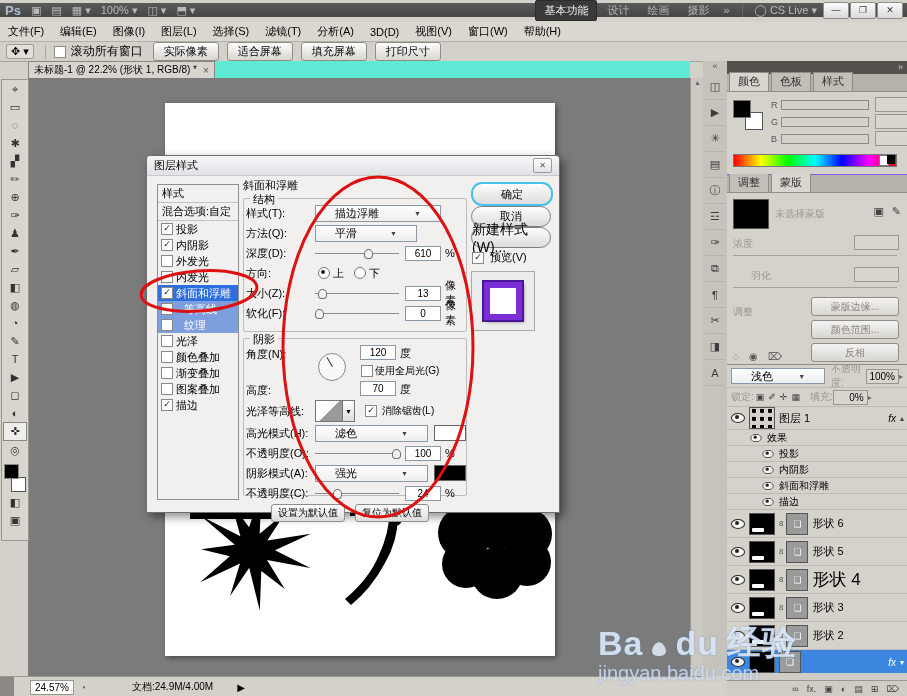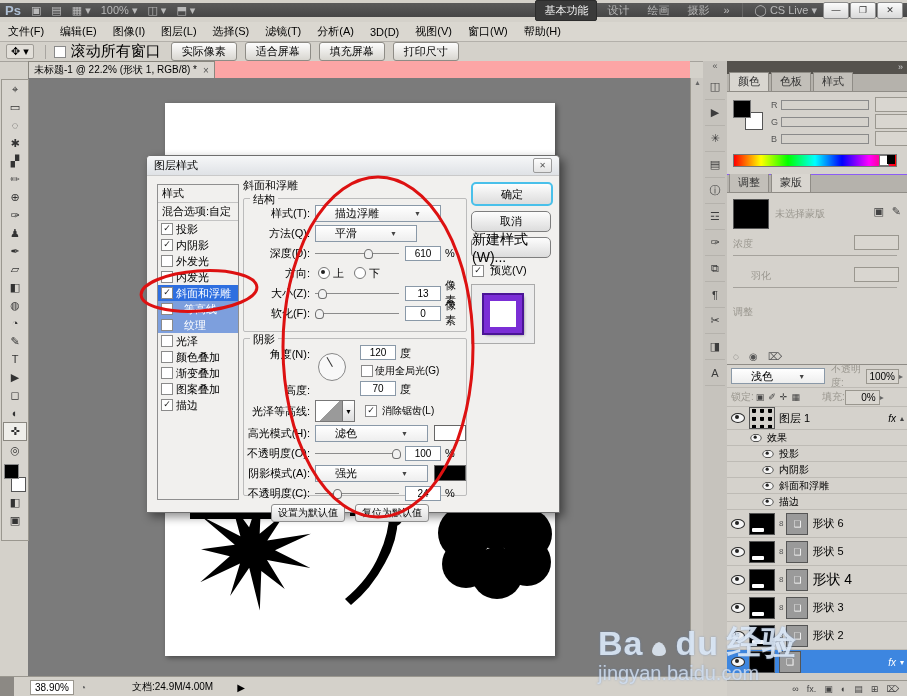--- a/index.html
+++ b/index.html
@@ -19,21 +19,21 @@
   .menu-item{padding:2px 8px;font-size:11px}
   .optionsbar{left:0;top:42px;width:907px;height:19px;background:#d4d1ca;border-bottom:1px solid #a5a29c;display:flex;align-items:center;font-size:11px}
   .btn{border:1px solid #8e8c86;border-radius:3px;background:linear-gradient(#fdfdfd,#d8d6d0);padding:1px 10px;font-size:11px;margin-right:8px;white-space:nowrap}
   .sep{width:1px;height:14px;background:#a8a5a0;margin:0 7px}
   
   .toolbar{left:1px;top:79px;width:26px;height:460px;background:#d8d5cf;border:1px solid #9a978f;display:flex;flex-direction:column;align-items:center}
   .tool{width:22px;height:18px;display:flex;align-items:center;justify-content:center;font-size:11px;color:#333}
   .tool.on{background:#efeeea;border:1px solid #8a8780;height:17px}
   
   .canvas{left:28px;top:78px;width:662px;height:598px;background:#7b7b7b;overflow:hidden}
-  .tabstrip{left:28px;top:61px;width:662px;height:17px;background:#fca5a5;border-bottom:1px solid #8a877f;display:flex}
+  .tabstrip{left:28px;top:61px;width:662px;height:17px;background:#5eead4;border-bottom:1px solid #8a877f;display:flex}
   .doctab{background:#d8d5cf;border:1px solid #8a877f;border-bottom:none;height:16px;display:flex;align-items:center;padding:0 5px;font-size:10px}
   .page{position:absolute;left:137px;top:25px;width:390px;height:553px;background:#fff;box-shadow:2px 2px 5px rgba(0,0,0,.4)}
   .vscroll{left:690px;top:78px;width:13px;height:598px;background:#cbc8c2;border-left:1px solid #9a978f;font-size:8px;color:#666;text-align:center}
   
   .statusbar{left:0;top:676px;width:703px;height:20px;background:#d4d1ca;border-top:1px solid #9a978f;display:flex;align-items:center;font-size:10px}
   .zoombox{background:#fff;border:1px solid #9a978f;padding:1px 4px;margin-left:16px}
   
   .dialog{left:146px;top:155px;width:412px;height:356px;background:#f1f0ee;border:1px solid #6e6e6e;border-radius:4px 4px 0 0;box-shadow:4px 4px 10px rgba(0,0,0,.45);z-index:20}
   .dlg-title{height:19px;background:linear-gradient(#f6f7f8,#dfe2e6);border-bottom:1px solid #c9c9c9;display:flex;align-items:center;padding:0 7px;font-size:11px;border-radius:4px 4px 0 0}
   .dlg-close{margin-left:auto;width:17px;height:13px;border:1px solid #9b9b9b;border-radius:2px;background:linear-gradient(#fdfdfd,#e3e3e3);font-size:8px;display:flex;align-items:center;justify-content:center;color:#555}
@@ -42,37 +42,37 @@
   .ls-item{height:16px;display:flex;align-items:center;padding:0 2px}
   .ls-item.sel{background:var(--selection);color:#fff}
   .ls-item.sub{background:var(--sub_selection);color:#fff}
   .ls-item.sub .lbl{margin-left:8px}
   .cb{width:10px;height:10px;border:1px solid #8a8a8a;background:#fff;margin:0 3px 0 1px;font-size:9px;line-height:9px;color:#222;text-align:center;flex:none}
   .cb.on::after{content:"✓"}
   .dlg-mid{position:absolute;left:96px;top:22px;width:224px;height:330px;font-size:11px}
   .fieldset{border:1px solid #bcbcbc;border-radius:2px;position:relative;margin-top:6px;padding-top:4px}
   .legend{position:absolute;top:-7px;left:6px;background:#f1f0ee;padding:0 3px;font-size:11px}
   .drow{display:flex;align-items:center;height:20px;padding-left:2px}
-  .dl{width:64px;text-align:right;margin-right:5px;flex:none;white-space:nowrap}
+  .dl{width:64px;margin-right:5px;flex:none;white-space:nowrap}
   .select{border:1px solid #8a99a8;background:linear-gradient(#fff,#eee);height:15px;display:flex;align-items:center;padding:0 19px;font-size:11px}
   .select .ar{margin-left:auto;font-size:7px;color:#444;padding-left:4px}
   .val{background:#fff;border:1px solid #8a99a8;font-size:10px;text-align:center;width:34px;height:13px;line-height:13px;flex:none}
   .unit{margin-left:4px}
   .slider{position:relative;width:84px;height:12px;margin-right:6px;flex:none}
   .slider .line{position:absolute;left:0;right:0;top:6px;height:1px;background:#8c8c8c}
   .slider .thumb{position:absolute;top:2px;width:7px;height:8px;background:#f2f2f2;border:1px solid #6f6f6f;border-radius:50% 50% 40% 40%}
   .radio{width:10px;height:10px;border:1px solid #777;border-radius:50%;background:#fff;margin:0 3px;position:relative;flex:none}
   .radio.on::after{content:"";position:absolute;left:2px;top:2px;width:4px;height:4px;border-radius:50%;background:#222}
   .dial{width:26px;height:26px;border:1px solid #888;border-radius:50%;background:#f8f8f8;position:relative}
   .dial .needle{position:absolute;left:13px;top:13px;width:11px;height:1px;background:#333;transform-origin:0 0;transform:rotate(-120deg)}
   .contour{width:26px;height:20px;border:1px solid #777;background:linear-gradient(315deg,#9a9a9a 50%,#fff 50%)}
   .mini-drop{width:11px;height:20px;border:1px solid #777;border-left:none;background:linear-gradient(#fff,#ddd);font-size:7px;display:flex;align-items:center;justify-content:center}
   .swatch{width:30px;height:14px;border:1px solid #666;margin-left:6px;flex:none}
   .dlg-right{position:absolute;left:324px;top:26px;width:80px}
-  .dbtn{width:78px;height:19px;border:1px solid #7e7e7e;border-radius:5px;background:linear-gradient(#fdfdfd,#dcdcdc);font-size:11px;display:flex;align-items:center;justify-content:center;margin-bottom:5px}
+  .dbtn{width:78px;height:19px;border:1px solid #7e7e7e;border-radius:11px;background:linear-gradient(#fdfdfd,#dcdcdc);font-size:11px;display:flex;align-items:center;justify-content:center;}
   .dbtn.ok{border:2px solid var(--ok_focus);height:20px}
   .preview-box{width:62px;height:58px;background:#ececec;border:1px solid #aaa;margin-top:6px;display:flex;align-items:center;justify-content:center}
   .pvsq{width:26px;height:26px;border:6px solid var(--preview_purple);box-shadow:0 0 0 2px #4a1596,2px 2px 3px rgba(0,0,0,.45);background:#fff}
   .footbtn{height:16px;border:1px solid #8e8e8e;border-radius:3px;background:linear-gradient(#fdfdfd,#dcdcdc);font-size:10px;display:flex;align-items:center;padding:0 6px;margin-right:10px}
   
   .dockstrip{left:703px;top:61px;width:24px;height:615px;background:#c6c3bd;border-right:1px solid #a5a29c;display:flex;flex-direction:column;align-items:center}
   .dock-ico{width:20px;height:25px;display:flex;align-items:center;justify-content:center;font-size:11px;color:#3c3c3c;border-bottom:1px solid #b5b2ac}
   .panelcol{left:727px;top:61px;width:180px;height:635px;background:#cfccc6}
   .dockhead{height:13px;background:#55524d;color:#cfcfcf;font-size:9px;text-align:right;padding-right:4px;line-height:13px}
   .ptabs{display:flex;height:17px;background:#b5b2ac;border-bottom:1px solid #8f8c86;align-items:flex-end}
@@ -149,21 +149,21 @@
       <span class="menu-item">视图(V)</span>
       <span class="menu-item">窗口(W)</span>
       <span class="menu-item">帮助(H)</span>
     </span>
 </div>
 
 <div class="abs optionsbar">
   <span style="margin:0 4px 0 6px;border:1px solid #a09d97;border-radius:2px;padding:0 4px;background:#e2dfd9"><span>✥</span> ▾</span>
   <span class="sep"></span>
   <span class="cb"></span>
-  <span style="margin:0 10px 0 2px;font-size:15px">滚动所有窗口</span>
+  <span style="margin:0 10px 0 2px;font-size:12px">滚动所有窗口</span>
   <span class="r">
 
   <span class="btn">实际像素</span>
       <span class="btn">适合屏幕</span>
       <span class="btn">填充屏幕</span>
       <span class="btn">打印尺寸</span>
     </span>
 </div>
 
 <div class="abs tabstrip">
@@ -268,21 +268,21 @@
   <div style="position:relative;width:24px;height:30px;margin-top:4px">
     <div style="position:absolute;right:1px;bottom:1px;width:13px;height:13px;background:#fff;border:1px solid #555"></div>
     <div style="position:absolute;left:1px;top:1px;width:13px;height:13px;background:#000;border:1px solid #888"></div>
   </div>
   <span class="tool">◧</span>
   <span class="tool">▣</span>
 </div>
 
 <div class="abs statusbar">
   <div style="width:14px;height:20px;background:#8c8984"></div>
-  <span class="zoombox">38.90%</span>
+  <span class="zoombox">24.57%</span>
   <span style="margin:0 6px;color:#666">◔</span>
   <span style="margin-left:40px">文档:24.9M/4.00M</span>
   <span style="margin-left:24px">▶</span>
 </div>
 
 <div class="abs dialog">
   <div class="dlg-title">
     <span>图层样式</span>
     <span class="dlg-close">✕</span>
   </div>
@@ -567,20 +567,26 @@
       <span style="margin-left:8px;font-size:11px;color:#444">▣</span>
           <span style="margin-left:8px;font-size:11px;color:#444">✎</span>
         </span>
       <span class="dim" style="position:absolute;left:6px;top:44px">浓度</span>
       <span class="pv" style="position:absolute;right:8px;top:42px"></span>
       <div style="position:absolute;left:6px;top:62px;width:164px;height:1px;background:#a5a29c"></div>
       <span class="dim" style="position:absolute;left:24px;top:76px">羽化</span>
       <span class="pv" style="position:absolute;right:8px;top:74px"></span>
       <div style="position:absolute;left:6px;top:94px;width:164px;height:1px;background:#a5a29c"></div>
       <span class="dim" style="position:absolute;left:6px;top:112px">调整</span>
+      <div style="position:absolute;right:8px;top:104px">
+
+      <div class="mbtn">蒙版边缘...</div>
+          <div class="mbtn">颜色范围...</div>
+          <div class="mbtn">反相</div>
+        </div>
       <span style="position:absolute;left:6px;bottom:2px" class="r">
 
       <span style="margin-right:10px;font-size:10px;color:#555">◌</span>
           <span style="margin-right:10px;font-size:10px;color:#555">◉</span>
           <span style="margin-right:10px;font-size:10px;color:#555">⌦</span>
         </span>
     </div>
   </div>
 
   <div style="position:relative;height:332px">
@@ -595,21 +601,21 @@
     </div>
     <div class="r" style="height:18px;background:#d5d2cc;border-bottom:1px solid #bebbb5;font-size:10px;padding:0 4px">
       <span class="dim">锁定:</span>
       <span class="r">
 
       <span style="margin:0 2px;font-size:9px;color:#444">▣</span>
           <span style="margin:0 2px;font-size:9px;color:#444">✐</span>
           <span style="margin:0 2px;font-size:9px;color:#444">✛</span>
           <span style="margin:0 2px;font-size:9px;color:#444">▦</span>
         </span>
-      <span class="dim" style="margin-left:20px">填充:</span>
+      <span class="dim" style="margin-left:8px">填充:</span>
       <span class="pv" style="width:30px">0%</span>
       <span style="font-size:8px;color:#666">▸</span>
     </div>
 
     <div style="height:266px;overflow:hidden">
       <div class="lrow" style="height:22px">
         <span class="eye" style="margin-left:4px"></span>
         <span class="lthumb checker blob"></span>
         <span style="font-size:11px">图层 1</span>
         <span class="fx">fx</span>
@@ -663,21 +669,21 @@
             <span style="font-size:11px">形状 5</span>
           </div>
 
           <div class="lrow" style="height:27px">
             <span class="eye" style="margin-left:4px"></span>
             <span class="lthumb" style="background:#000;position:relative">
               <span style="position:absolute;left:2px;bottom:2px;width:12px;height:4px;background:#fff;border-radius:1px"></span>
             </span>
             <span style="font-size:8px;color:#555;margin-right:3px">8</span>
             <span class="vthumb">❏</span>
-            <span style="font-size:14px">形状 4</span>
+            <span style="font-size:17px">形状 4</span>
           </div>
 
           <div class="lrow" style="height:27px">
             <span class="eye" style="margin-left:4px"></span>
             <span class="lthumb" style="background:#000;position:relative">
               <span style="position:absolute;left:2px;bottom:2px;width:12px;height:4px;background:#fff;border-radius:1px"></span>
             </span>
             <span style="font-size:8px;color:#555;margin-right:3px">8</span>
             <span class="vthumb">❏</span>
             <span style="font-size:11px">形状 3</span>

